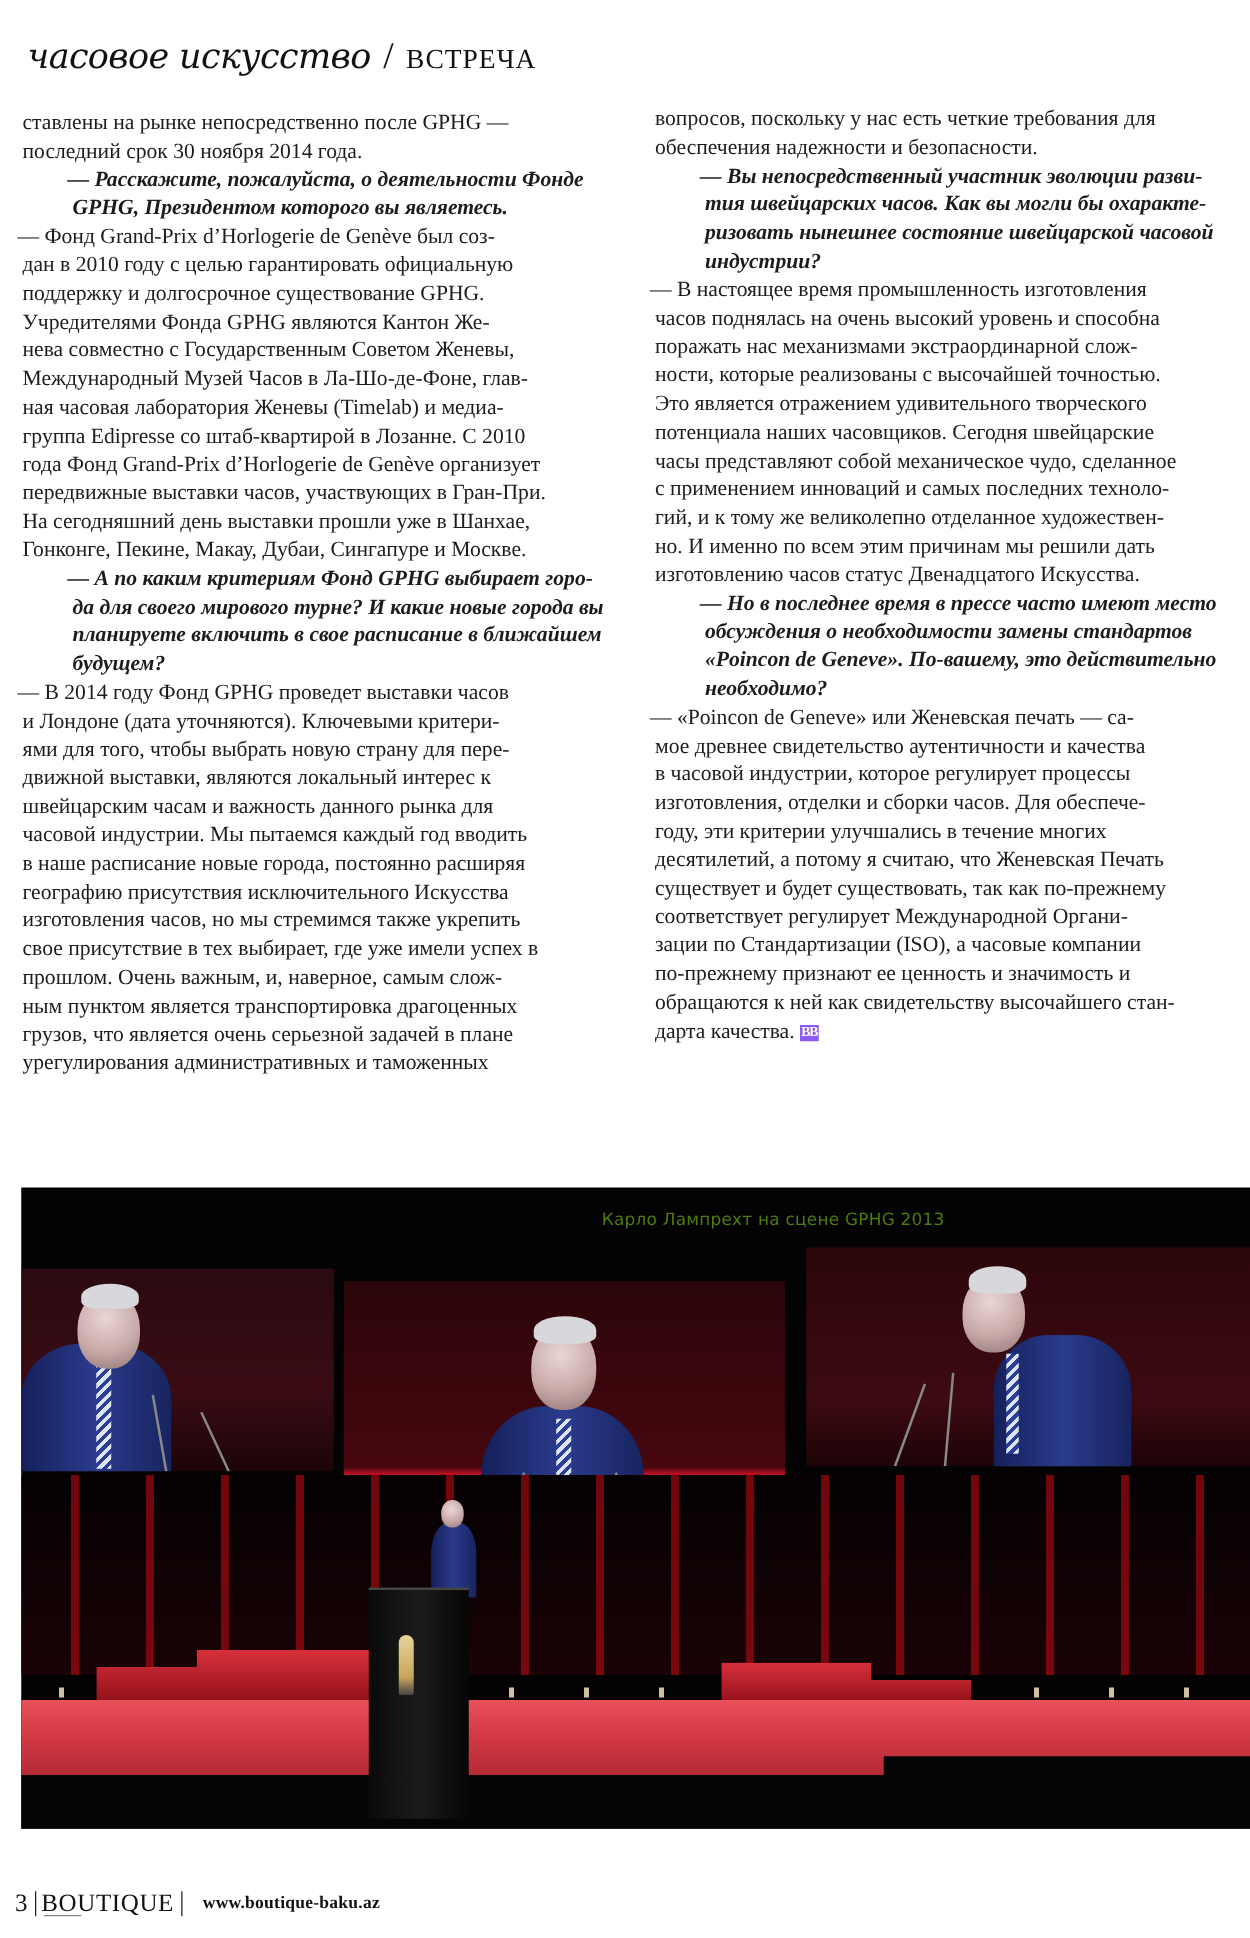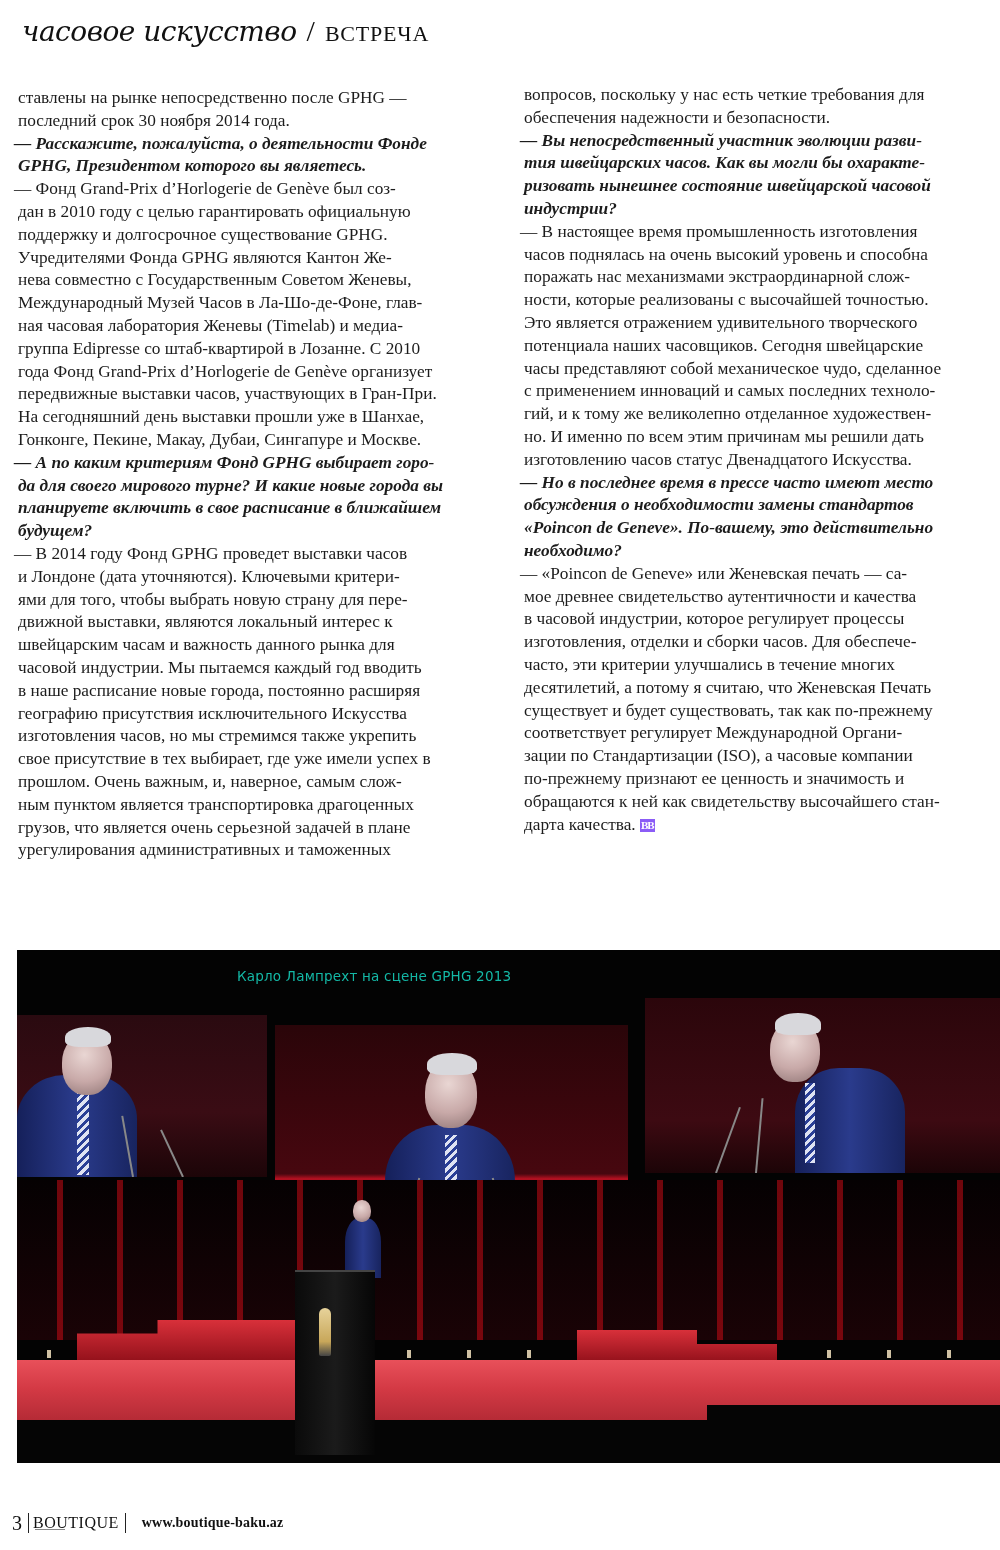--- a/index.html
+++ b/index.html
@@ -1,33 +1,33 @@
 <!DOCTYPE html>
 <html><head>
   <meta charset="utf-8">
   <style>
     * { box-sizing: border-box; margin: 0; padding: 0; }
     html, body { width: 1000px; height: 1550px; background: #ffffff; overflow: hidden; }
     body { position: relative; font-family: "Liberation Serif", "DejaVu Serif", serif; color: #1a1a1a; }
 
-    .page-header { position: absolute; left: 22px; top: 14px; height: 40px; display: flex; align-items: baseline; white-space: nowrap; }
+    .page-header { position: absolute; left: 22px; top: 28px; height: 40px; display: flex; align-items: baseline; white-space: nowrap; }
     .section-script { font-family: "DejaVu Serif", "Liberation Serif", serif; font-style: italic; font-size: 28px; letter-spacing: -0.5px; color: #111; }
     .section-sep { font-family: "Liberation Serif", serif; font-size: 30px; margin: 0 10px 0 10px; color: #111; }
     .section-topic { font-family: "Liberation Serif", serif; font-size: 22px; letter-spacing: 0.8px; color: #111; }
 
     .column { position: absolute; top: 87px; width: 478px; font-size: 17.3px; line-height: 22.8px; color: #1c1c1c; }
     .col-left { left: 14px; }
     .col-right { left: 520px; top: 84px; }
     .line { display: block; white-space: nowrap; overflow: visible; padding-left: 4px; }
     .line.dash { padding-left: 0; }
-    .q { font-style: italic; font-weight: bold; }
+    .q { font-style: italic; font-weight: bold; margin-left: 40px; }
     .bb-mark { display: inline-block; background: #8b5cf6; color: #fff; font-size: 11px; line-height: 13px; padding: 0 1px; font-weight: bold; font-family: "Liberation Serif", serif; vertical-align: 1px; letter-spacing: -1px; }
 
     .photo { position: absolute; left: 17px; top: 950px; width: 983px; height: 513px; background: #030303; overflow: hidden; }
-    .photo-caption { position: absolute; left: 0; right: 0; top: 18px; padding-left: 220px; font-family: "DejaVu Sans", "Liberation Sans", sans-serif; font-size: 13.5px; color: #14b8a6; letter-spacing: 0.2px; }
+    .photo-caption { position: absolute; left: 0; right: 0; top: 18px; text-align: center; padding-left: 220px; font-family: "DejaVu Sans", "Liberation Sans", sans-serif; font-size: 13.5px; color: #4d7c0f; letter-spacing: 0.2px; }
 
     .screen { position: absolute; overflow: hidden; }
     .screen-left { left: 0; top: 65px; width: 250px; height: 162px; background: linear-gradient(180deg, #2a0a10 0%, #3a0c14 60%, #1c0508 100%); }
     .screen-center { left: 258px; top: 75px; width: 353px; height: 240px; background: linear-gradient(180deg, #2a0509 0%, #47070f 62%, #b01020 64%, #c51326 100%); }
     .screen-right { left: 628px; top: 48px; width: 355px; height: 175px; background: linear-gradient(180deg, #2b060b 0%, #3d0a12 70%, #1c0407 100%); }
     .person { position: absolute; }
     .head { position: absolute; border-radius: 48% 48% 45% 45%; background: radial-gradient(circle at 45% 35%, #e9d6d3 0%, #c8a9a8 55%, #8e7474 100%); }
     .hair { position: absolute; border-radius: 50% 50% 30% 30%; background: #d8d8dc; }
     .suit { position: absolute; border-radius: 40% 40% 0 0; background: linear-gradient(90deg, #15205a 0%, #2a3b8c 50%, #18245f 100%); }
     .tie { position: absolute; background: repeating-linear-gradient(135deg, #dfe3f2 0 3px, #2a3f96 3px 6px); }
@@ -42,21 +42,21 @@
     .stage-front { position: absolute; left: 0; top: 470px; width: 983px; height: 43px; background: #050505; }
     .stage-front-right { position: absolute; left: 690px; top: 455px; width: 293px; height: 20px; background: #050505; }
     .lights { position: absolute; left: 0; top: 400px; width: 983px; height: 8px; background: repeating-linear-gradient(90deg, rgba(0,0,0,0) 0 30px, #f4e3c0 30px 34px, rgba(0,0,0,0) 34px 60px); opacity: 0.85; }
     .podium { position: absolute; left: 278px; top: 320px; width: 80px; height: 185px; background: linear-gradient(90deg, #0a0a0a 0%, #1b1b1b 50%, #060606 100%); border-top: 2px solid #444; }
     .trophy { position: absolute; left: 302px; top: 358px; width: 12px; height: 48px; background: linear-gradient(180deg, #e7d39b 0%, #c8a75a 70%, #444 100%); border-radius: 6px 6px 2px 2px; }
     .speaker { position: absolute; left: 318px; top: 250px; width: 50px; height: 80px; }
 
     .page-footer { position: absolute; left: 12px; top: 1510px; height: 26px; display: flex; align-items: center; white-space: nowrap; color: #111; }
     .page-number { font-family: "Liberation Serif", serif; font-size: 20px; }
     .footer-sep { display: inline-block; width: 1px; height: 20px; background: #222; margin: 0 4px 0 6px; }
-    .brand-logo { font-family: "Liberation Serif", serif; font-size: 16px; letter-spacing: 0.5px; position: relative; }
+    .brand-logo { font-family: "Liberation Serif", serif; font-size: 20px; letter-spacing: 0.5px; position: relative; }
     .brand-logo::after { content: ""; position: absolute; left: 2px; bottom: 2px; width: 30px; height: 1px; background: #888; }
     .site-url { font-family: "Liberation Serif", serif; font-size: 14px; font-weight: bold; letter-spacing: 0.2px; margin-left: 12px; }
   </style>
 </head>
 <body>
 
 <header class="page-header">
   <span class="section-script">часовое искусство</span>
   <span class="section-sep">/</span>
   <span class="section-topic">ВСТРЕЧА</span>
@@ -117,21 +117,21 @@
     <span class="line">но. И именно по всем этим причинам мы решили дать</span>
     <span class="line">изготовлению часов статус Двенадцатого Искусства.</span>
     <span class="line q dash">— Но в последнее время в прессе часто имеют место</span>
     <span class="line q">обсуждения о необходимости замены стандартов</span>
     <span class="line q">«Poincon de Geneve». По-вашему, это действительно</span>
     <span class="line q">необходимо?</span>
     <span class="line dash">— «Poincon de Geneve» или Женевская печать — са-</span>
     <span class="line">мое древнее свидетельство аутентичности и качества</span>
     <span class="line">в часовой индустрии, которое регулирует процессы</span>
     <span class="line">изготовления, отделки и сборки часов. Для обеспече-</span>
-    <span class="line">часто, эти критерии улучшались в течение многих</span>
+    <span class="line">году, эти критерии улучшались в течение многих</span>
     <span class="line">десятилетий, а потому я считаю, что Женевская Печать</span>
     <span class="line">существует и будет существовать, так как по-прежнему</span>
     <span class="line">соответствует регулирует Международной Органи-</span>
     <span class="line">зации по Стандартизации (ISO), а часовые компании</span>
     <span class="line">по-прежнему признают ее ценность и значимость и</span>
     <span class="line">обращаются к ней как свидетельству высочайшего стан-</span>
     <span class="line">дарта качества.<span> </span><span class="bb-mark">BB</span></span>
   </div>
 
 <figure class="photo">

